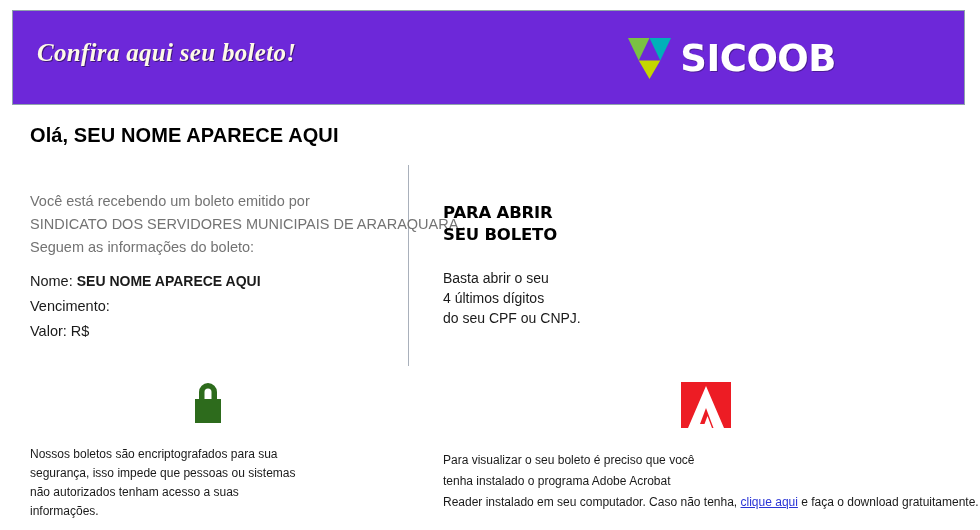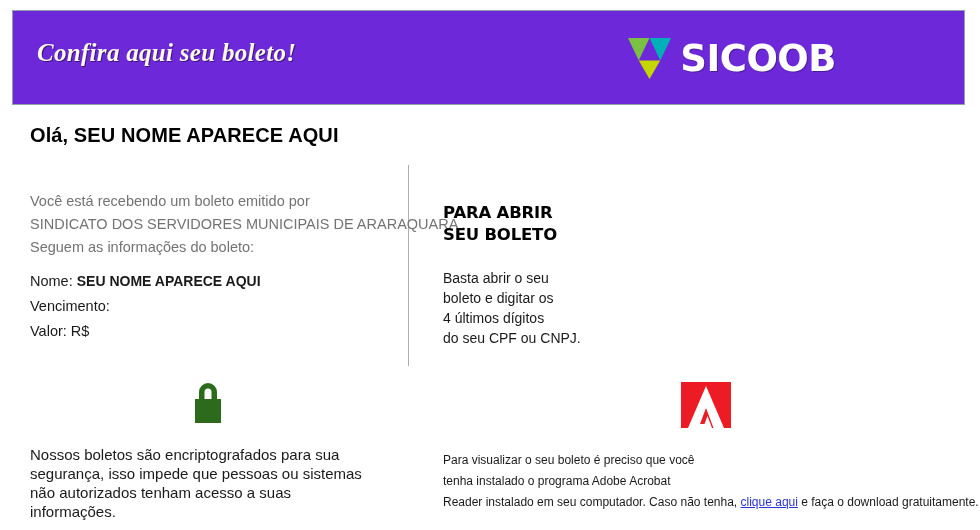--- a/index.html
+++ b/index.html
@@ -156,21 +156,21 @@
   }
 
   
   .footer-left {
     position: absolute;
     left: 30px;
     top: 445px;
     width: 360px;
   }
   .footer-left-line {
-    font-size: 15px;
+    font-size: 12px;
     line-height: 19px;
     color: #1a1a1a;
     white-space: nowrap;
   }
   .footer-right {
     position: absolute;
     left: 443px;
     top: 450px;
     width: 530px;
   }
@@ -228,21 +228,20 @@
   </div>
 </div>
 
 <div class="right-col">
   <div class="rc-heading">
     <div>PARA ABRIR</div>
     <div>SEU BOLETO</div>
   </div>
   <div class="rc-body">
     <div class="rc-body-line">Basta abrir o seu</div>
-    <div class="rc-body-line">boleto e digitar os</div>
     <div class="rc-body-line">4 últimos dígitos</div>
     <div class="rc-body-line">do seu CPF ou CNPJ.</div>
   </div>
 </div>
 
 <div class="lock-icon-wrap">
   <svg viewBox="0 0 46 50" width="46" height="50" xmlns="http://www.w3.org/2000/svg">
     <path d="M14 22 L14 14 A9 9 0 0 1 32 14 L32 22 L26.5 22 L26.5 14 A3.5 3.5 0 0 0 19.5 14 L19.5 22 Z" fill="#2d6b1c"></path>
     <rect x="10" y="21" width="26" height="24" fill="#2d6b1c"></rect>
   </svg>

